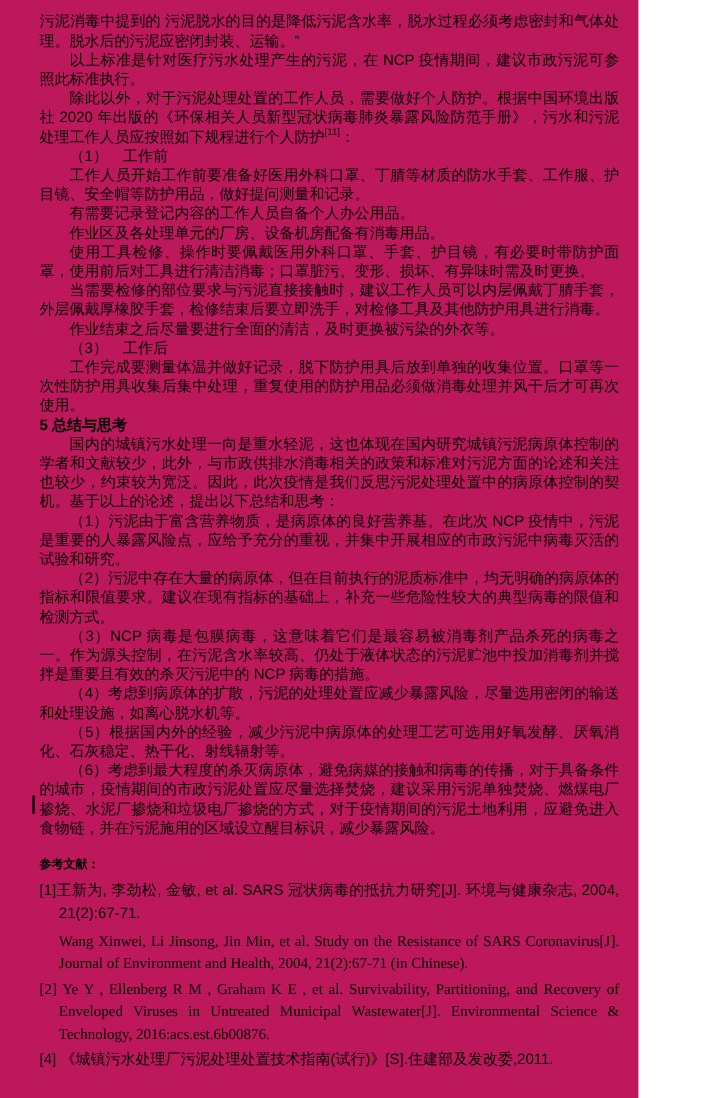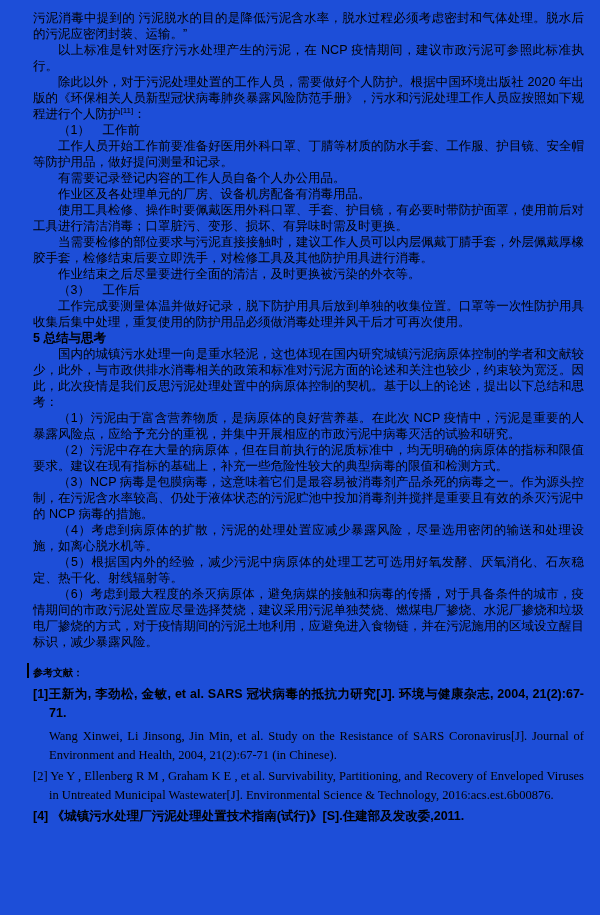--- a/index.html
+++ b/index.html
@@ -2,23 +2,23 @@
 <html><head>
 <meta charset="utf-8">
 <style>
   html, body {
     margin: 0;
     padding: 0;
     background: #ffffff;
   }
   .page {
     position: relative;
-    width: 600px;
+    width: 532px;
     height: 915px;
-    background: #1d4ed8;
+    background: #be185d;
     box-sizing: border-box;
     padding: 10px 16px 0 33px;
     overflow: hidden;
     color: #000000;
   }
   .doc-body { width: 100%; }
   .para {
     margin: 0;
     font-family: "Liberation Sans", "DejaVu Sans", sans-serif;
     font-size: 12.5px;
@@ -42,21 +42,21 @@
     color: #000000;
   }
   .ref {
     margin: 2px 0;
     font-size: 12.5px;
     line-height: 19px;
     color: #000000;
     text-align: justify;
   }
   .ref.serif { font-family: "Liberation Serif", "DejaVu Serif", serif; }
-  .ref.sans  { font-family: "Liberation Sans", "DejaVu Sans", sans-serif; font-weight: bold; }
+  .ref.sans  { font-family: "Liberation Sans", "DejaVu Sans", sans-serif; }
   .ref.hang {
     padding-left: 16px;
     text-indent: -16px;
   }
   .ref.cont {
     padding-left: 16px;
     text-indent: 0;
     margin-top: 4px;
   }
   .revision-bar {

